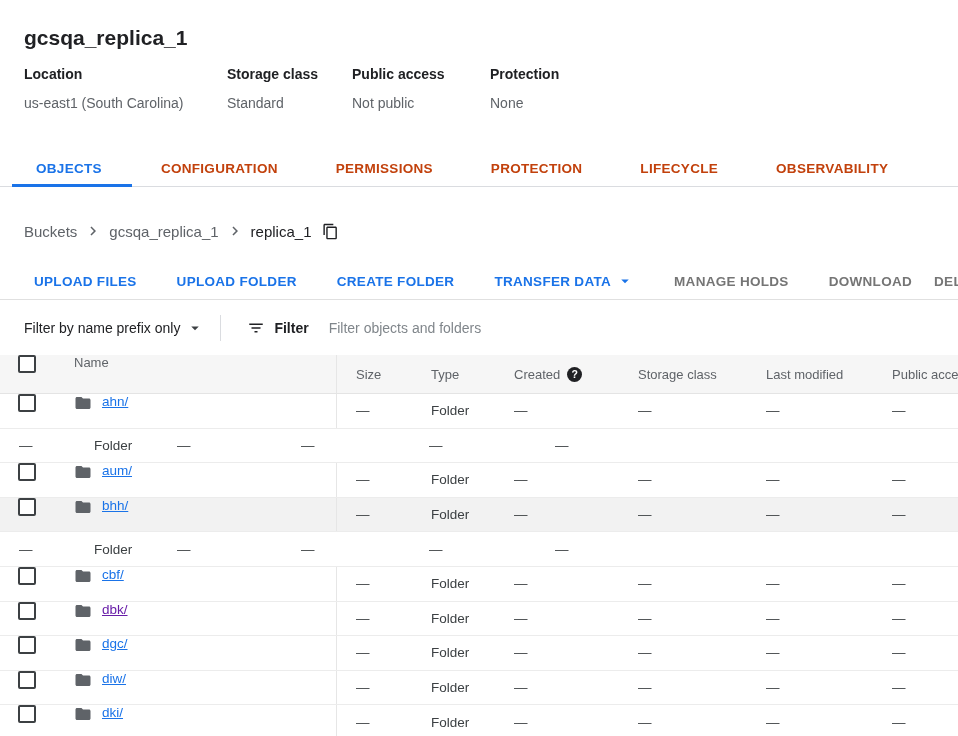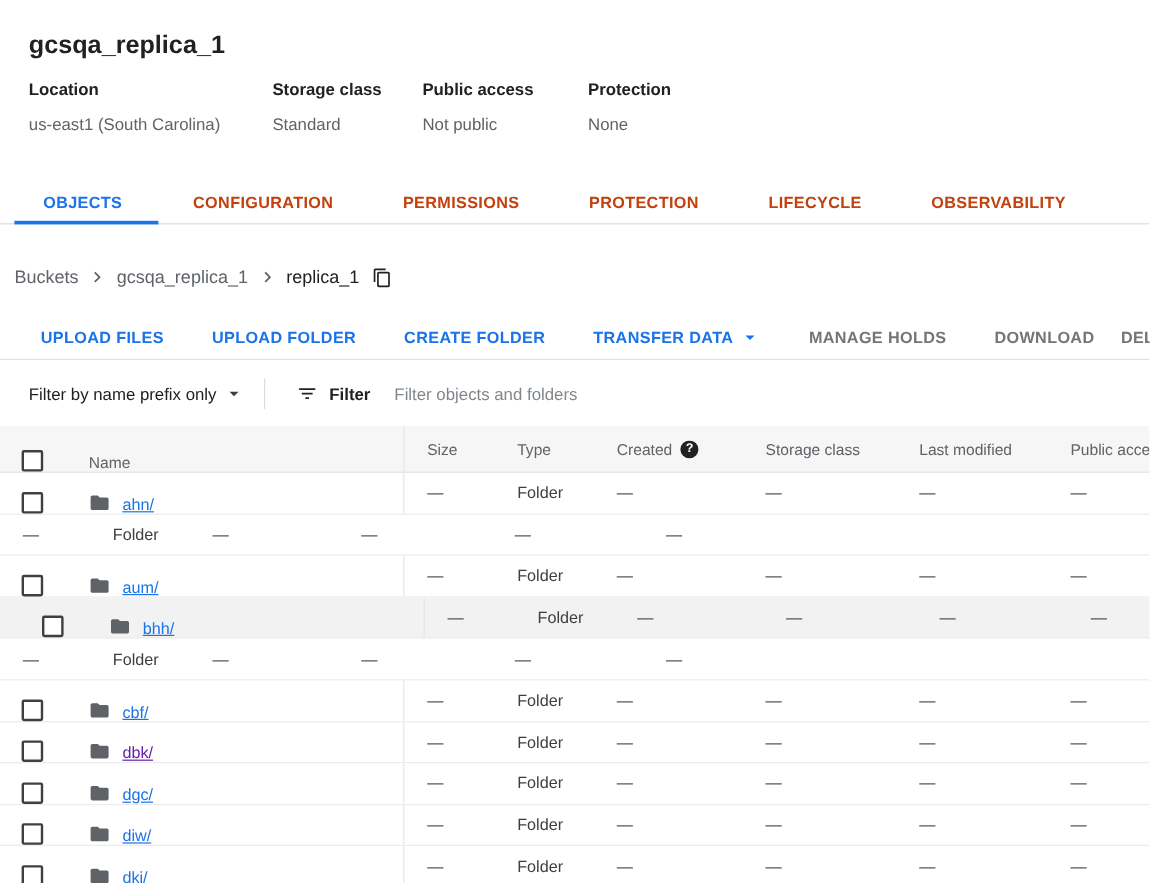--- a/index.html
+++ b/index.html
@@ -20,21 +20,21 @@
   
   .tabs { display: flex; margin-top: 38px; height: 37px; border-bottom: 1px solid #dadce0; }
   .tab { position: relative; display: flex; align-items: center; padding: 0 29px;
          font-size: 13.5px; font-weight: 600; letter-spacing: .3px; color: #c2410c;
          cursor: pointer; white-space: nowrap; }
   .tab:first-child { padding-left: 24px; padding-right: 30px; margin-left: 12px; }
   .tab.active { color: #1a73e8; }
   .tab.active::after { content: ""; position: absolute; left: 0; right: 0; bottom: -1px;
                        height: 3px; background: #1a73e8; }
   
-  .breadcrumb { margin-top: 32px; padding-left: 12px; height: 24px;
+  .breadcrumb { margin-top: 32px; padding-left: 24px; height: 24px;
                 display: flex; align-items: center; font-size: 15px; color: #5f6368; }
   .crumb-link { color: #5f6368; cursor: pointer; }
   .crumb-current { color: #202124; }
   .crumb-sep { display: flex; margin: 0 7px; }
   .copy-btn { margin-left: 11px; display: flex; align-items: center; cursor: pointer; }
   
   .toolbar { margin-top: 24px; padding-left: 26px; height: 28px;
              display: flex; align-items: center; }
   .tbtn { display: flex; align-items: center; padding: 0 8px; margin-right: 24px;
           font-size: 13.5px; font-weight: 600; letter-spacing: .3px;
@@ -50,36 +50,36 @@
   .vdiv { width: 1px; height: 26px; background: #dadce0; margin-left: 16px; flex: none; }
   .filter-static { display: flex; align-items: center; margin-left: 26px; }
   .filter-label { font-size: 14px; font-weight: 600; margin-left: 9px; }
   .filter-input { margin-left: 18px; flex: 1; min-width: 0; border: none; outline: none;
                   font-size: 14px; font-family: "Liberation Sans", sans-serif; color: #3b82f6;
                   background: transparent; }
   .filter-input::placeholder { color: #80868b; }
   
   .thead { height: 39px; background: #f6f6f6; display: flex; align-items: center;
            font-size: 13px; color: #5f6368; border-bottom: 1px solid #e4e4e4; }
-  .name-group { width: 337px; flex: none; height: 100%; display: flex; align-items: flex-end;
+  .name-group { width: 337px; flex: none; height: 100%; display: flex; align-items: flex-start;
                 border-right: 1px solid #e6e6e6; }
   .checkbox { width: 18px; height: 18px; flex: none; margin-left: 18px;
               border: 2px solid #3c4043; border-radius: 2px; background: #fff; cursor: pointer; }
   .name-head-label { margin-left: 38px; }
   .cell { padding-left: 19px; white-space: nowrap; overflow: hidden; flex: none; }
   .c-size { width: 75px; } .c-type { width: 83px; } .c-created { width: 124px; }
   .c-storage { width: 128px; } .c-modified { width: 126px; }
   .c-public { flex: 1; min-width: 0; }
   .created-head { display: flex; align-items: center; }
   .help-ic { width: 15px; height: 15px; flex: none; margin-left: 7px; border-radius: 50%;
              background: #202124; color: #fff; font-size: 10.5px; font-weight: 700;
              display: flex; align-items: center; justify-content: center; cursor: pointer; }
   .trow { height: 34.6px; display: flex; align-items: center;
           border-bottom: 1px solid #ececec; font-size: 13.5px; color: #3c4043; }
-  .trow.hovered { background: #f2f2f2; padding-left: 17px; }
+  .trow.hovered { background: #f2f2f2; }
   .folder-ic { margin-left: 38px; display: flex; flex: none; }
   .obj-link { margin-left: 10px; color: #1a73e8; text-decoration: underline; cursor: pointer; }
   .obj-link.visited { color: #681da8; }
   .icon { display: flex; }
 </style>
 </head>
 <body>
 
 <div class="header-sec">
   <div class="page-title">gcsqa_replica_1</div>

